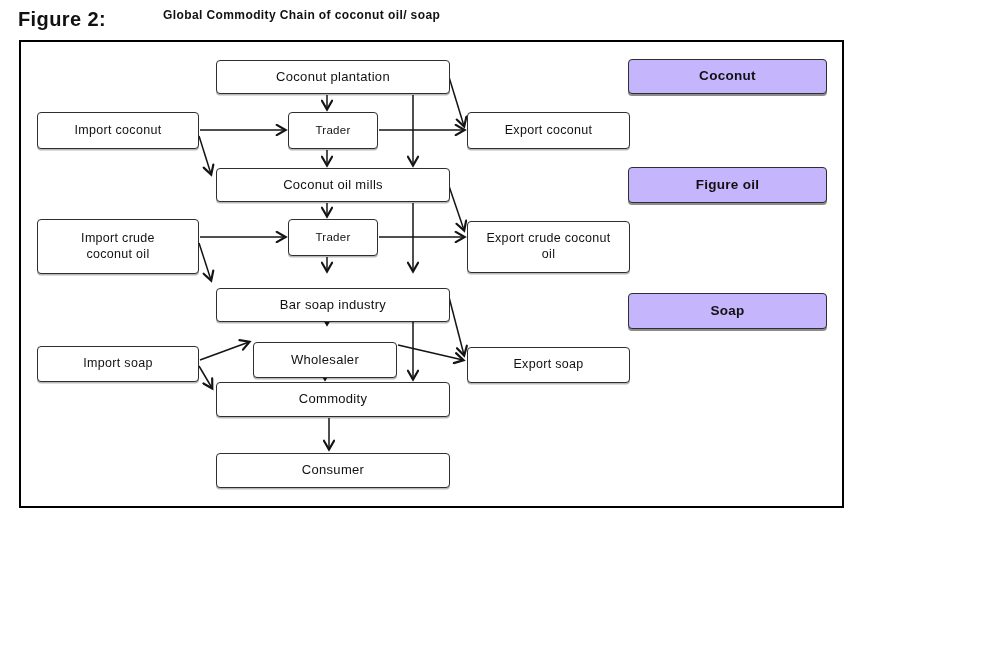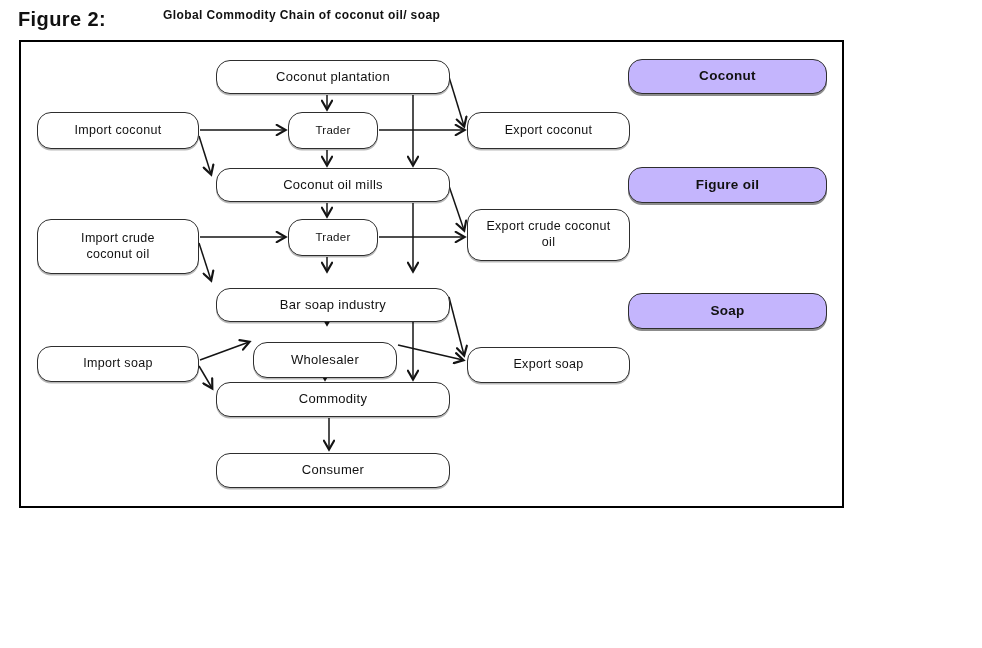--- a/index.html
+++ b/index.html
@@ -16,21 +16,21 @@
   .fig-title{position:absolute;left:163px;top:0;font-size:12px;font-weight:bold;letter-spacing:0.4px;}
   .frame{
     position:absolute;left:19px;top:40px;width:821px;height:464px;
     border:2px solid #000;background:#fff;
   }
   .node{
     position:absolute;
     box-sizing:border-box;
     background:#ffffff;
     border:1.6px solid #2e2e2e;
-    border-radius:14px;
+    border-radius:4px;
     display:flex;align-items:center;justify-content:center;
     text-align:center;
     font-size:13px;
     letter-spacing:0.3px;
     line-height:1.25;
     box-shadow:0 1.5px 0 rgba(0,0,0,0.28);
     z-index:2;
   }
   .node.small{font-size:11.5px;}
   .node.side{font-size:12.5px;}
@@ -120,21 +120,21 @@
   <div class="node side" style="left:37px;top:219px;width:162px;height:55px;padding:0 22px">
     <span>Import crude coconut oil</span>
   </div>
   <div class="node side" style="left:37px;top:346px;width:162px;height:36px">
     <span>Import soap</span>
   </div>
 
   <div class="node side" style="left:467px;top:112px;width:163px;height:37px">
     <span>Export coconut</span>
   </div>
-  <div class="node side" style="left:467px;top:209px;width:163px;height:52px;padding:0 16px">
+  <div class="node side" style="left:467px;top:221px;width:163px;height:52px;padding:0 16px">
     <span>Export crude coconut oil</span>
   </div>
   <div class="node side" style="left:467px;top:347px;width:163px;height:36px">
     <span>Export soap</span>
   </div>
 
   <div class="node stage" style="left:628px;top:59px;width:199px;height:35px">
     <span>Coconut</span>
   </div>
   <div class="node stage" style="left:628px;top:167px;width:199px;height:36px">

